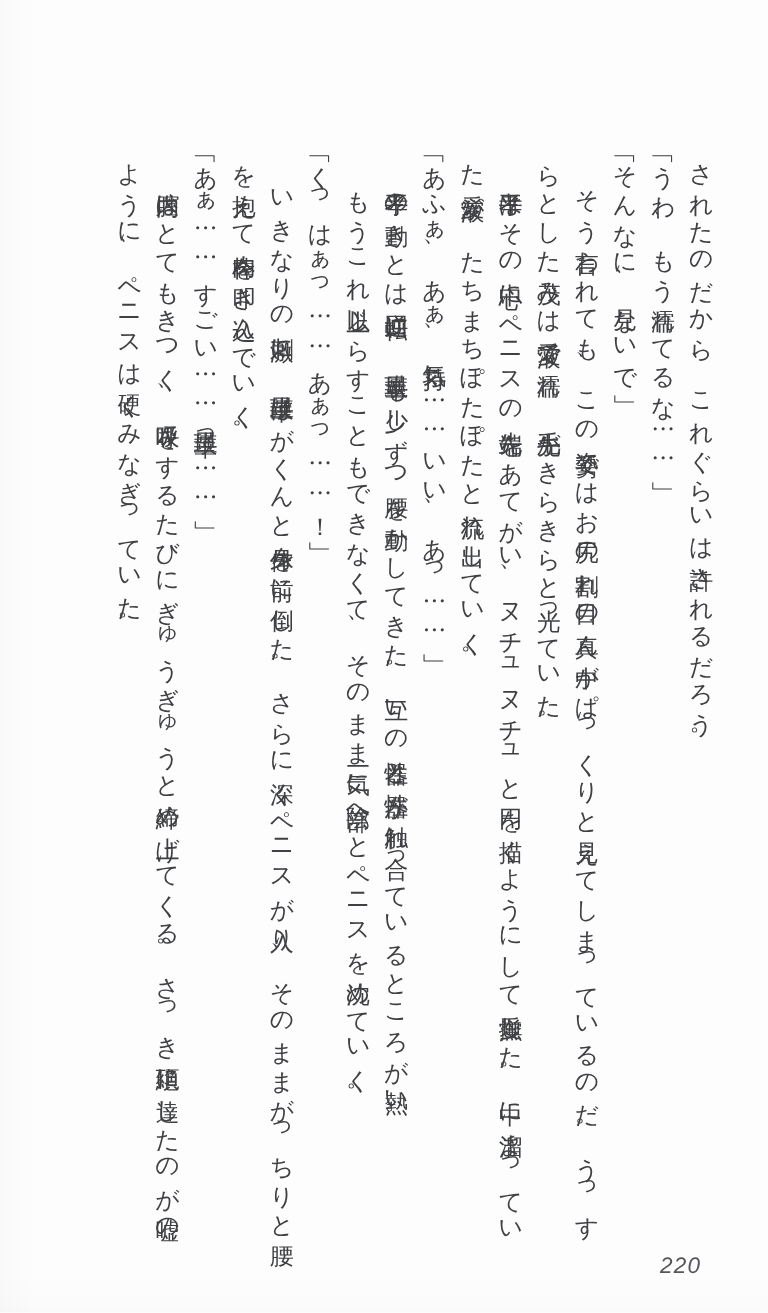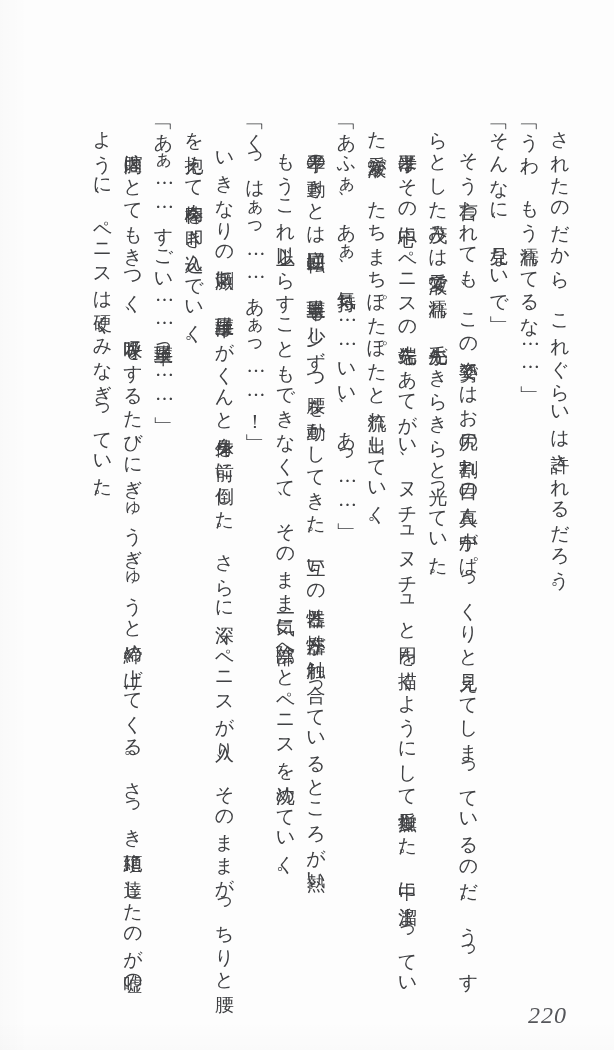--- a/index.html
+++ b/index.html
@@ -42,25 +42,25 @@
     margin: 0;
     padding: 0;
   }
   .text-block p.indent {
     text-indent: 20.5px;
   }
   .page-number {
     position: absolute;
     left: 528px;
     top: 1002px;
-    font-size: 24px;
+    font-size: 18px;
     font-style: italic;
     color: #55565a;
     letter-spacing: 1px;
-    font-family: Liberation Serif, serif;
+    font-family: Liberation Sans, sans-serif;
   }
 </style>
 </head>
 <body>
 
 <div class="page">
 
   <div class="text-block">
     <p>されたのだから、これぐらいは許されるだろう。</p>
     <p>「うわ、もう濡れてるな……」</p>

